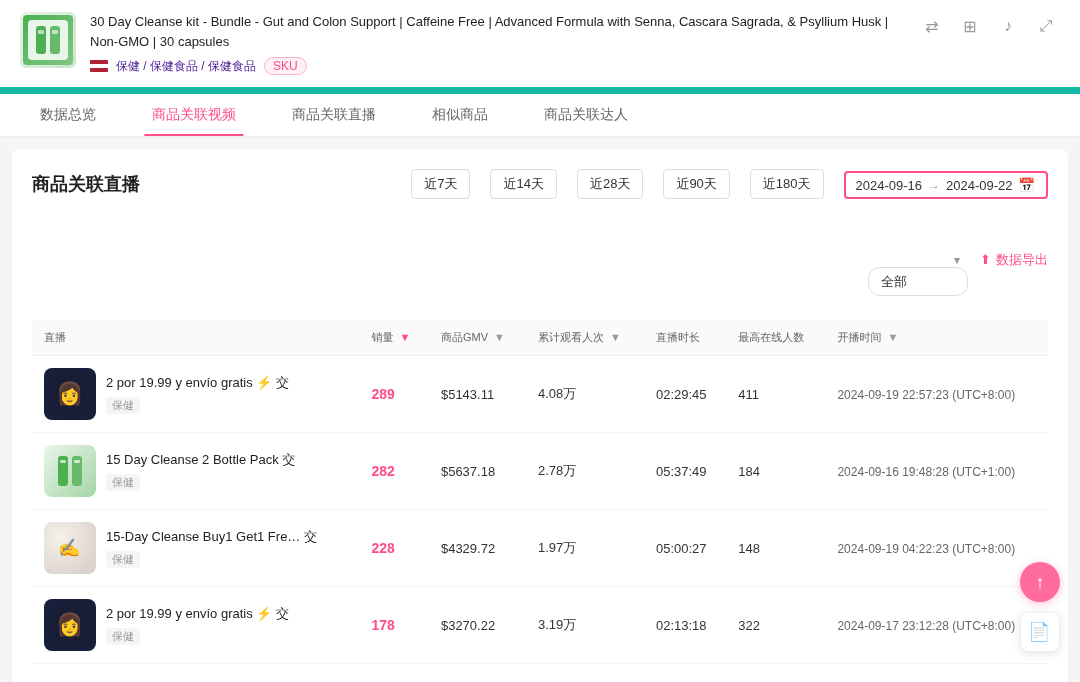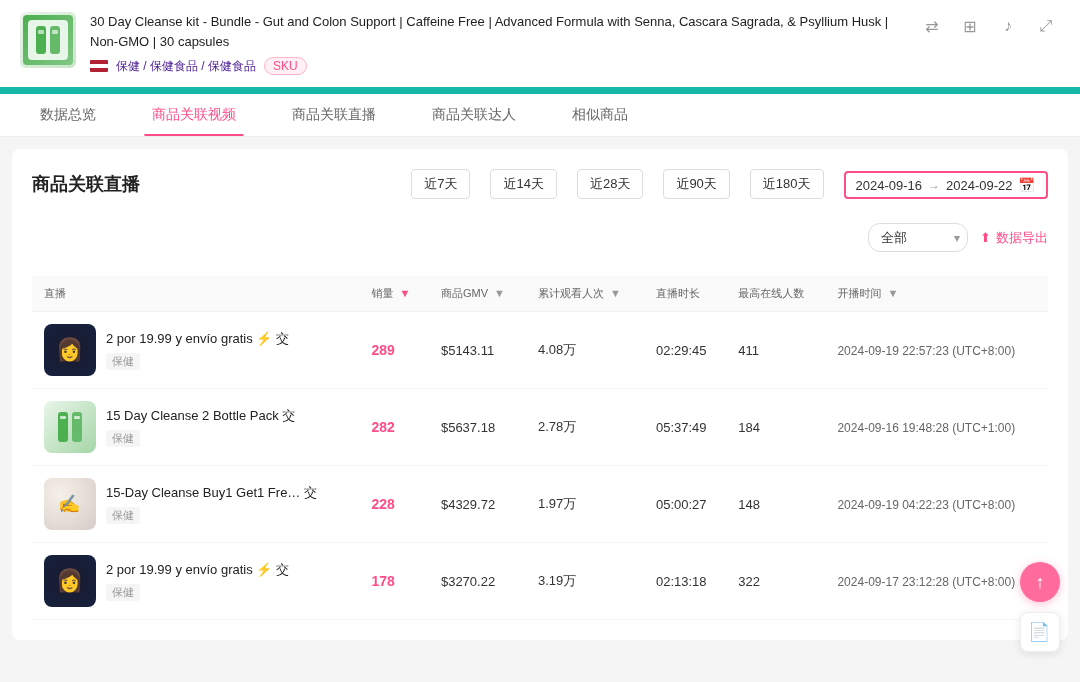--- a/index.html
+++ b/index.html
@@ -28,21 +28,21 @@
     .section-title { font-size: 18px; font-weight: 600; color: #222; }
     
     .filter-bar { display: flex; align-items: flex-end; gap: 20px; }
     .period-btn { padding: 5px 12px; border: 1px solid #ddd; border-radius: 4px; background: #fff; color: #333; cursor: pointer; font-size: 13px; }
     .date-range { display: flex; align-items: center; gap: 6px; border: 2px solid #ff4d88; border-radius: 4px; padding: 4px 10px; background: #fff; }
     .date-text { font-size: 13px; color: #333; }
     .arrow-text { color: #999; font-size: 12px; }
     .calendar-icon { color: #999; font-size: 14px; cursor: pointer; }
     
     .toolbar { display: flex; align-items: center; justify-content: flex-end; gap: 12px; margin-bottom: 16px; padding: 8px 0; }
-    .select-dropdown { padding: 6px 28px 6px 12px; border: 1px solid #ddd; border-radius: 12px; background: #fff; font-size: 13px; color: #333; cursor: pointer; appearance: none; position: relative; min-width: 100px; }
+    .select-dropdown { padding: 6px 28px 6px 12px; border: 1px solid #ddd; border-radius: 12px; background: #fff; font-size: 13px; color: #333; cursor: pointer; appearance: none; position: relative; min-width: 100px; margin-top: 44px; }
     .select-wrapper { position: relative; display: inline-flex; align-items: center; }
     .select-wrapper::after { content: '▾'; position: absolute; right: 8px; color: #999; pointer-events: none; font-size: 12px; }
     .export-btn { display: flex; align-items: center; gap: 5px; color: #ff4d88; cursor: pointer; font-size: 13px; border: none; background: none; }
     
     .table { width: 100%; border-collapse: collapse; }
     .table th { padding: 10px 12px; text-align: left; font-size: 11px; color: #666; font-weight: 500; border-bottom: 1px solid #f0f0f0; background: #fafafa; white-space: nowrap; }
     .table th.sortable { cursor: pointer; }
     .table th.sortable .sort-icon { color: #ff4d88; margin-left: 3px; }
     .table td { padding: 12px; border-bottom: 1px solid #f5f5f5; vertical-align: middle; }
     
@@ -87,22 +87,22 @@
     <div class="action-icon">⊞</div>
     <div class="action-icon">♪</div>
     <div class="action-icon">⤢</div>
   </div>
 </div>
 
 <div class="tabs">
   <div class="tab">数据总览</div>
   <div class="tab active">商品关联视频</div>
   <div class="tab">商品关联直播</div>
+  <div class="tab">相似商品</div>
   <div class="tab">商品关联达人</div>
-  <div class="tab">相似商品</div>
 </div>
 
 <div class="content">
 
   <div class="section-header">
     <div class="section-title">商品关联直播</div>
     <div class="filter-bar">
       <button class="period-btn">近7天</button>
       <button class="period-btn">近14天</button>
       <button class="period-btn">近28天</button>

